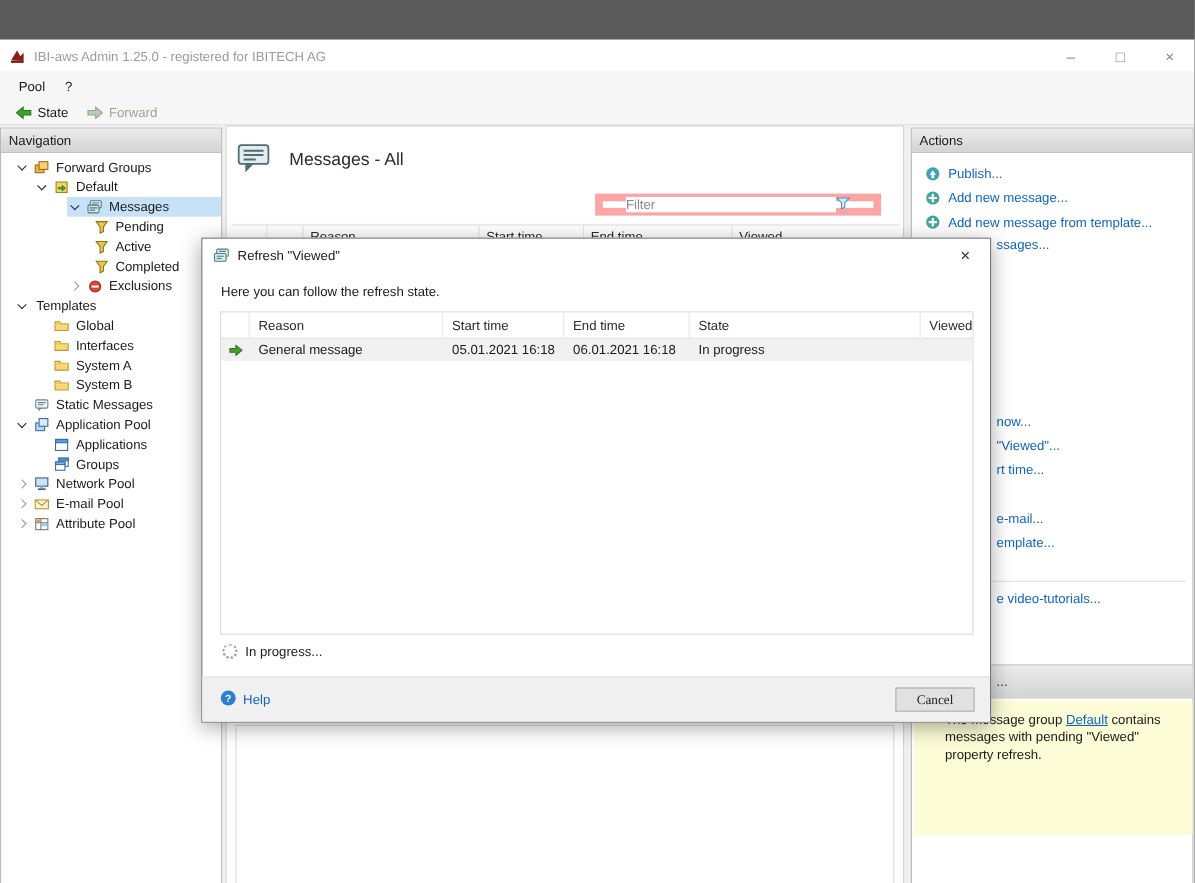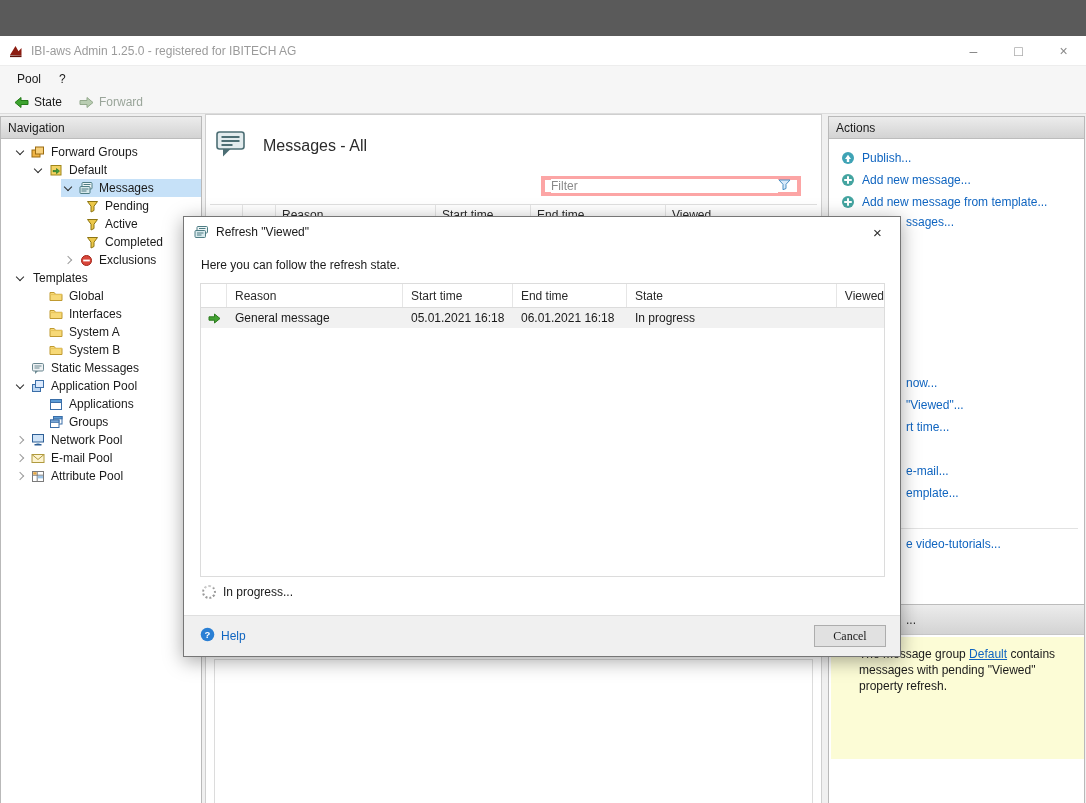--- a/index.html
+++ b/index.html
@@ -36,21 +36,21 @@
   .tlabel { padding-left:3px; white-space:nowrap; }
   .chev { width:15px; height:14px; position:relative; flex:none; }
   .chev.down::after { content:""; position:absolute; left:4px; top:3px; width:5px; height:5px; border-right:1.4px solid #2b2b2b; border-bottom:1.4px solid #2b2b2b; transform:rotate(45deg); }
   .chev.right::after { content:""; position:absolute; left:4px; top:4px; width:5px; height:5px; border-right:1.4px solid #9c9c9c; border-bottom:1.4px solid #9c9c9c; transform:rotate(-45deg); }
   .ico { width:16px; height:15px; display:flex; align-items:center; justify-content:center; flex:none; }
 
   
   .content-card { position:absolute; left:205px; top:0px; width:617px; bottom:6px; background:#fff; border:1px solid #cfcfcf; }
   .card-title-row { position:absolute; top:14px; left:9px; display:flex; align-items:center; gap:14px; }
   .card-title { font-size:16px; color:#2b2b2b; }
-  .filter-wrap { position:absolute; top:61px; left:335px; width:260px; height:20px; border:4px solid #fca5a5; display:flex; align-items:center; padding:0 6px; background:#fff; }
+  .filter-wrap { position:absolute; top:61px; left:335px; width:260px; height:20px; border:7px solid #fca5a5; display:flex; align-items:center; padding:0 21px; background:#fff; }
   .filter-wrap input { border:none; outline:none; flex:1; font-size:12px; font-family:inherit; color:#333; }
   .filter-wrap input::placeholder { color:#8a8a8a; opacity:1; }
   .main-thead { position:absolute; top:89px; left:4px; right:4px; height:22px; display:flex; border-top:1px solid #e0e0e0; border-bottom:1px solid #e0e0e0; }
   .main-thead .hc { border-right:1px solid #e6e6e6; display:flex; align-items:center; padding-left:6px; color:#2b2b2b; }
   .c1{width:33px;} .c2{width:33px;} .c3{width:160px;} .c4{width:95px;} .c5{width:135px;} .c6{flex:1; border-right:none !important;}
   .empty-box { position:absolute; left:8px; right:8px; top:544px; height:146px; border:1px solid #dcdcdc; background:#fff; }
 
   
   .actions-panel { position:absolute; right:1px; top:2px; width:257px; bottom:2px; background:#fff; border:1px solid #b9b9b9; }
   .action-list { position:absolute; top:30px; left:11px; right:4px; }

